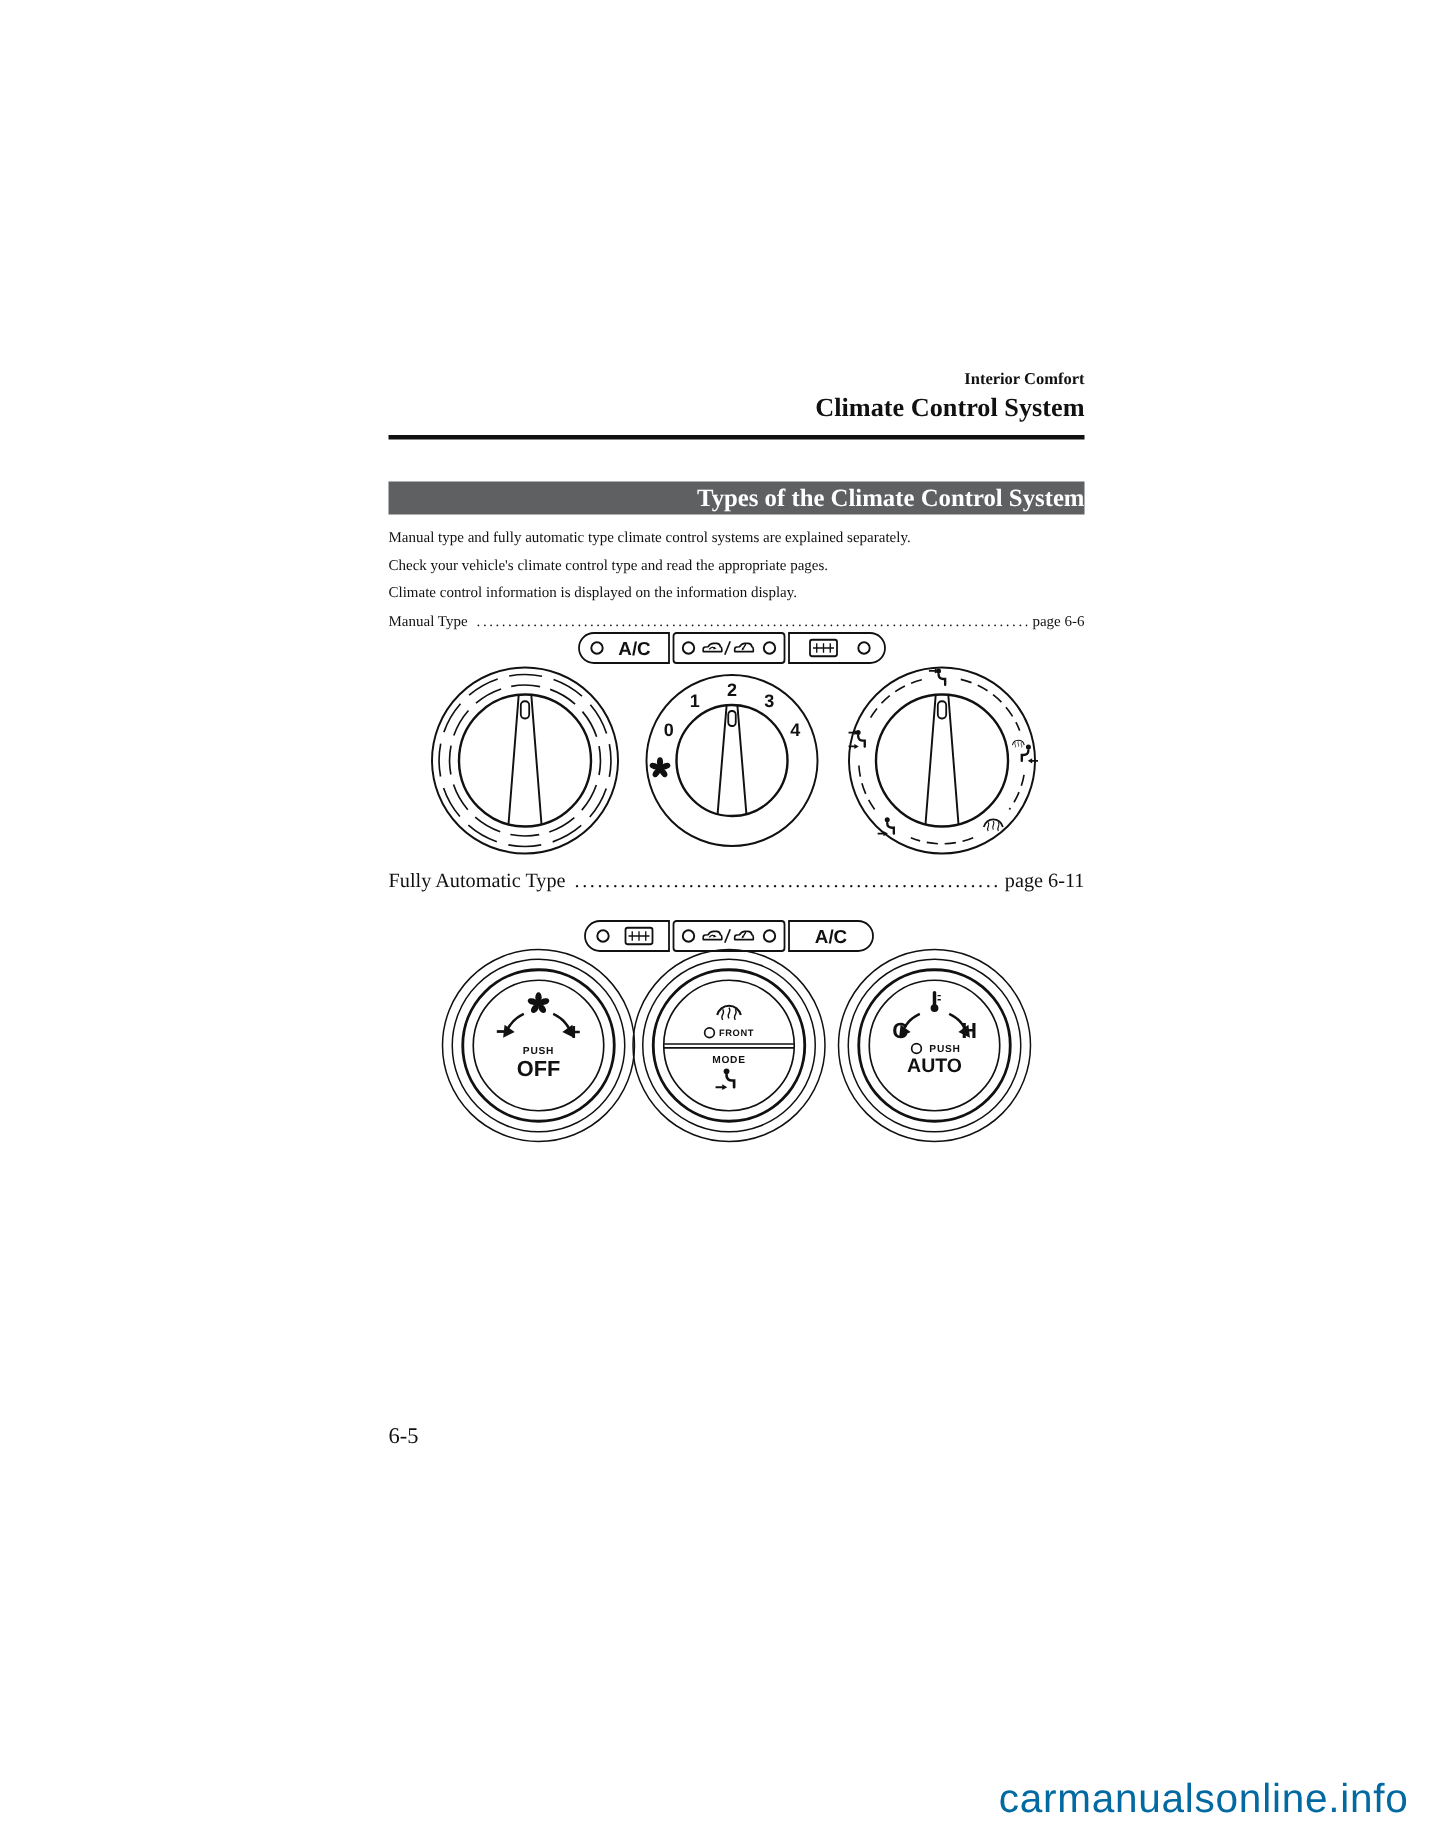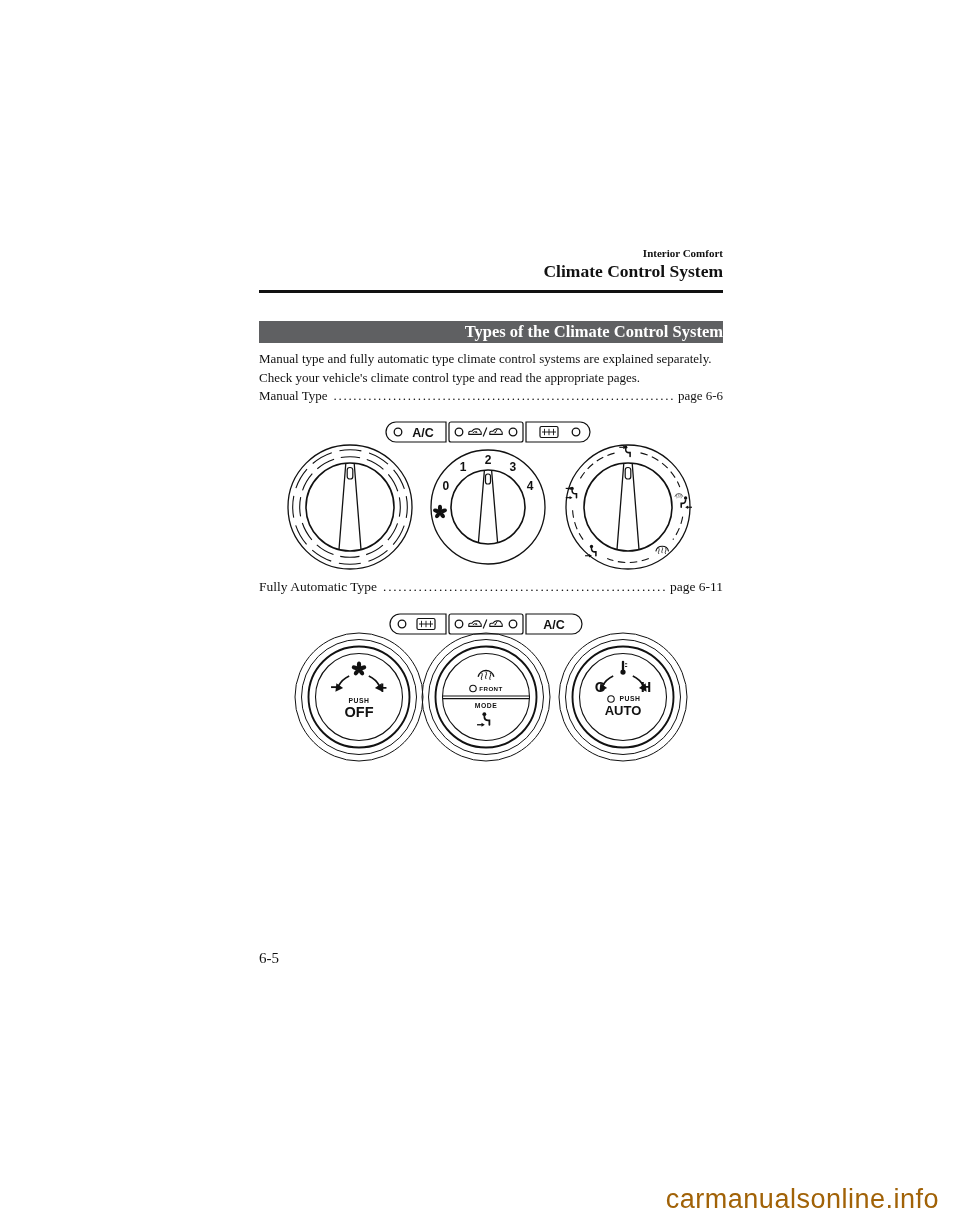--- a/index.html
+++ b/index.html
@@ -4,31 +4,31 @@
 <style>
   html,body{margin:0;padding:0;background:#fff;}
   .page{position:relative;width:956px;height:1221px;background:#fff;overflow:hidden;
         font-family:"Liberation Serif",serif;color:#111;}
   .header{position:absolute;left:259px;top:247px;width:464px;text-align:right;}
   .eyebrow{font-size:11px;font-weight:bold;line-height:13px;}
   .htitle{font-size:17.5px;font-weight:bold;line-height:20px;margin-top:1px;}
   .rule{position:absolute;left:259px;top:290px;width:464px;height:2.6px;background:#111;}
   .section-bar{position:absolute;left:259px;top:321px;width:464px;height:22px;line-height:22px;
         background:#5f6062;color:#fff;font-weight:bold;font-size:16.5px;text-align:right;}
-  .body-block{position:absolute;left:259px;top:350px;width:464px;font-size:13px;line-height:18.5px;}
+  .body-block{position:absolute;left:259px;top:350px;width:464px;font-size:10px;line-height:18.5px;}
   .bline{white-space:nowrap;}
   .toc-line{display:flex;align-items:flex-start;white-space:nowrap;}
   .leader{flex:1 1 auto;overflow:hidden;white-space:nowrap;letter-spacing:1.7px;margin:0 3px 0 6px;}
   .pageref{white-space:nowrap;}
   .toc2{position:absolute;left:259px;top:578px;width:464px;font-size:13.5px;line-height:18.5px;}
   .illus{position:absolute;}
   .pagenum{position:absolute;left:259px;top:950px;width:473px;text-align:left;
         font-weight:normal;font-size:15px;}
   .watermark{position:absolute;right:17px;top:1184px;font-family:"Liberation Sans",sans-serif;
-        font-size:27px;color:#a16207;letter-spacing:0.5px;}
+        font-size:27px;color:#0369a1;letter-spacing:0.5px;}
   .st{font-family:"Liberation Sans",sans-serif;font-weight:bold;fill:#111;}
   svg .ln{stroke:#111;fill:none;}
 </style>
 </head>
 <body>
 
 <div class="page">
 
   <svg width="0" height="0" style="position:absolute" aria-hidden="true">
     <defs>
@@ -120,20 +120,21 @@
     <div class="eyebrow">Interior Comfort</div>
     <div class="htitle">Climate Control System</div>
   </div>
   <div class="rule"></div>
 
   <div class="section-bar">Types of the Climate Control System</div>
 
   <div class="body-block">
     <div class="bline">Manual type and fully automatic type climate control systems are explained separately.</div>
     <div class="bline">Check your vehicle's climate control type and read the appropriate pages.</div>
+    <div class="bline">Climate control information is displayed on the information display.</div>
     <div class="toc-line">
       <span>Manual Type</span>
       <span class="leader">........................................................................................................................................</span>
       <span class="pageref">page 6-6</span>
     </div>
   </div>
 
   <svg class="illus" style="left:286px;top:419px" width="410" height="162" viewBox="0 0 410 162" xmlns="http://www.w3.org/2000/svg" xmlns:xlink="http://www.w3.org/1999/xlink">
 
     <g>

